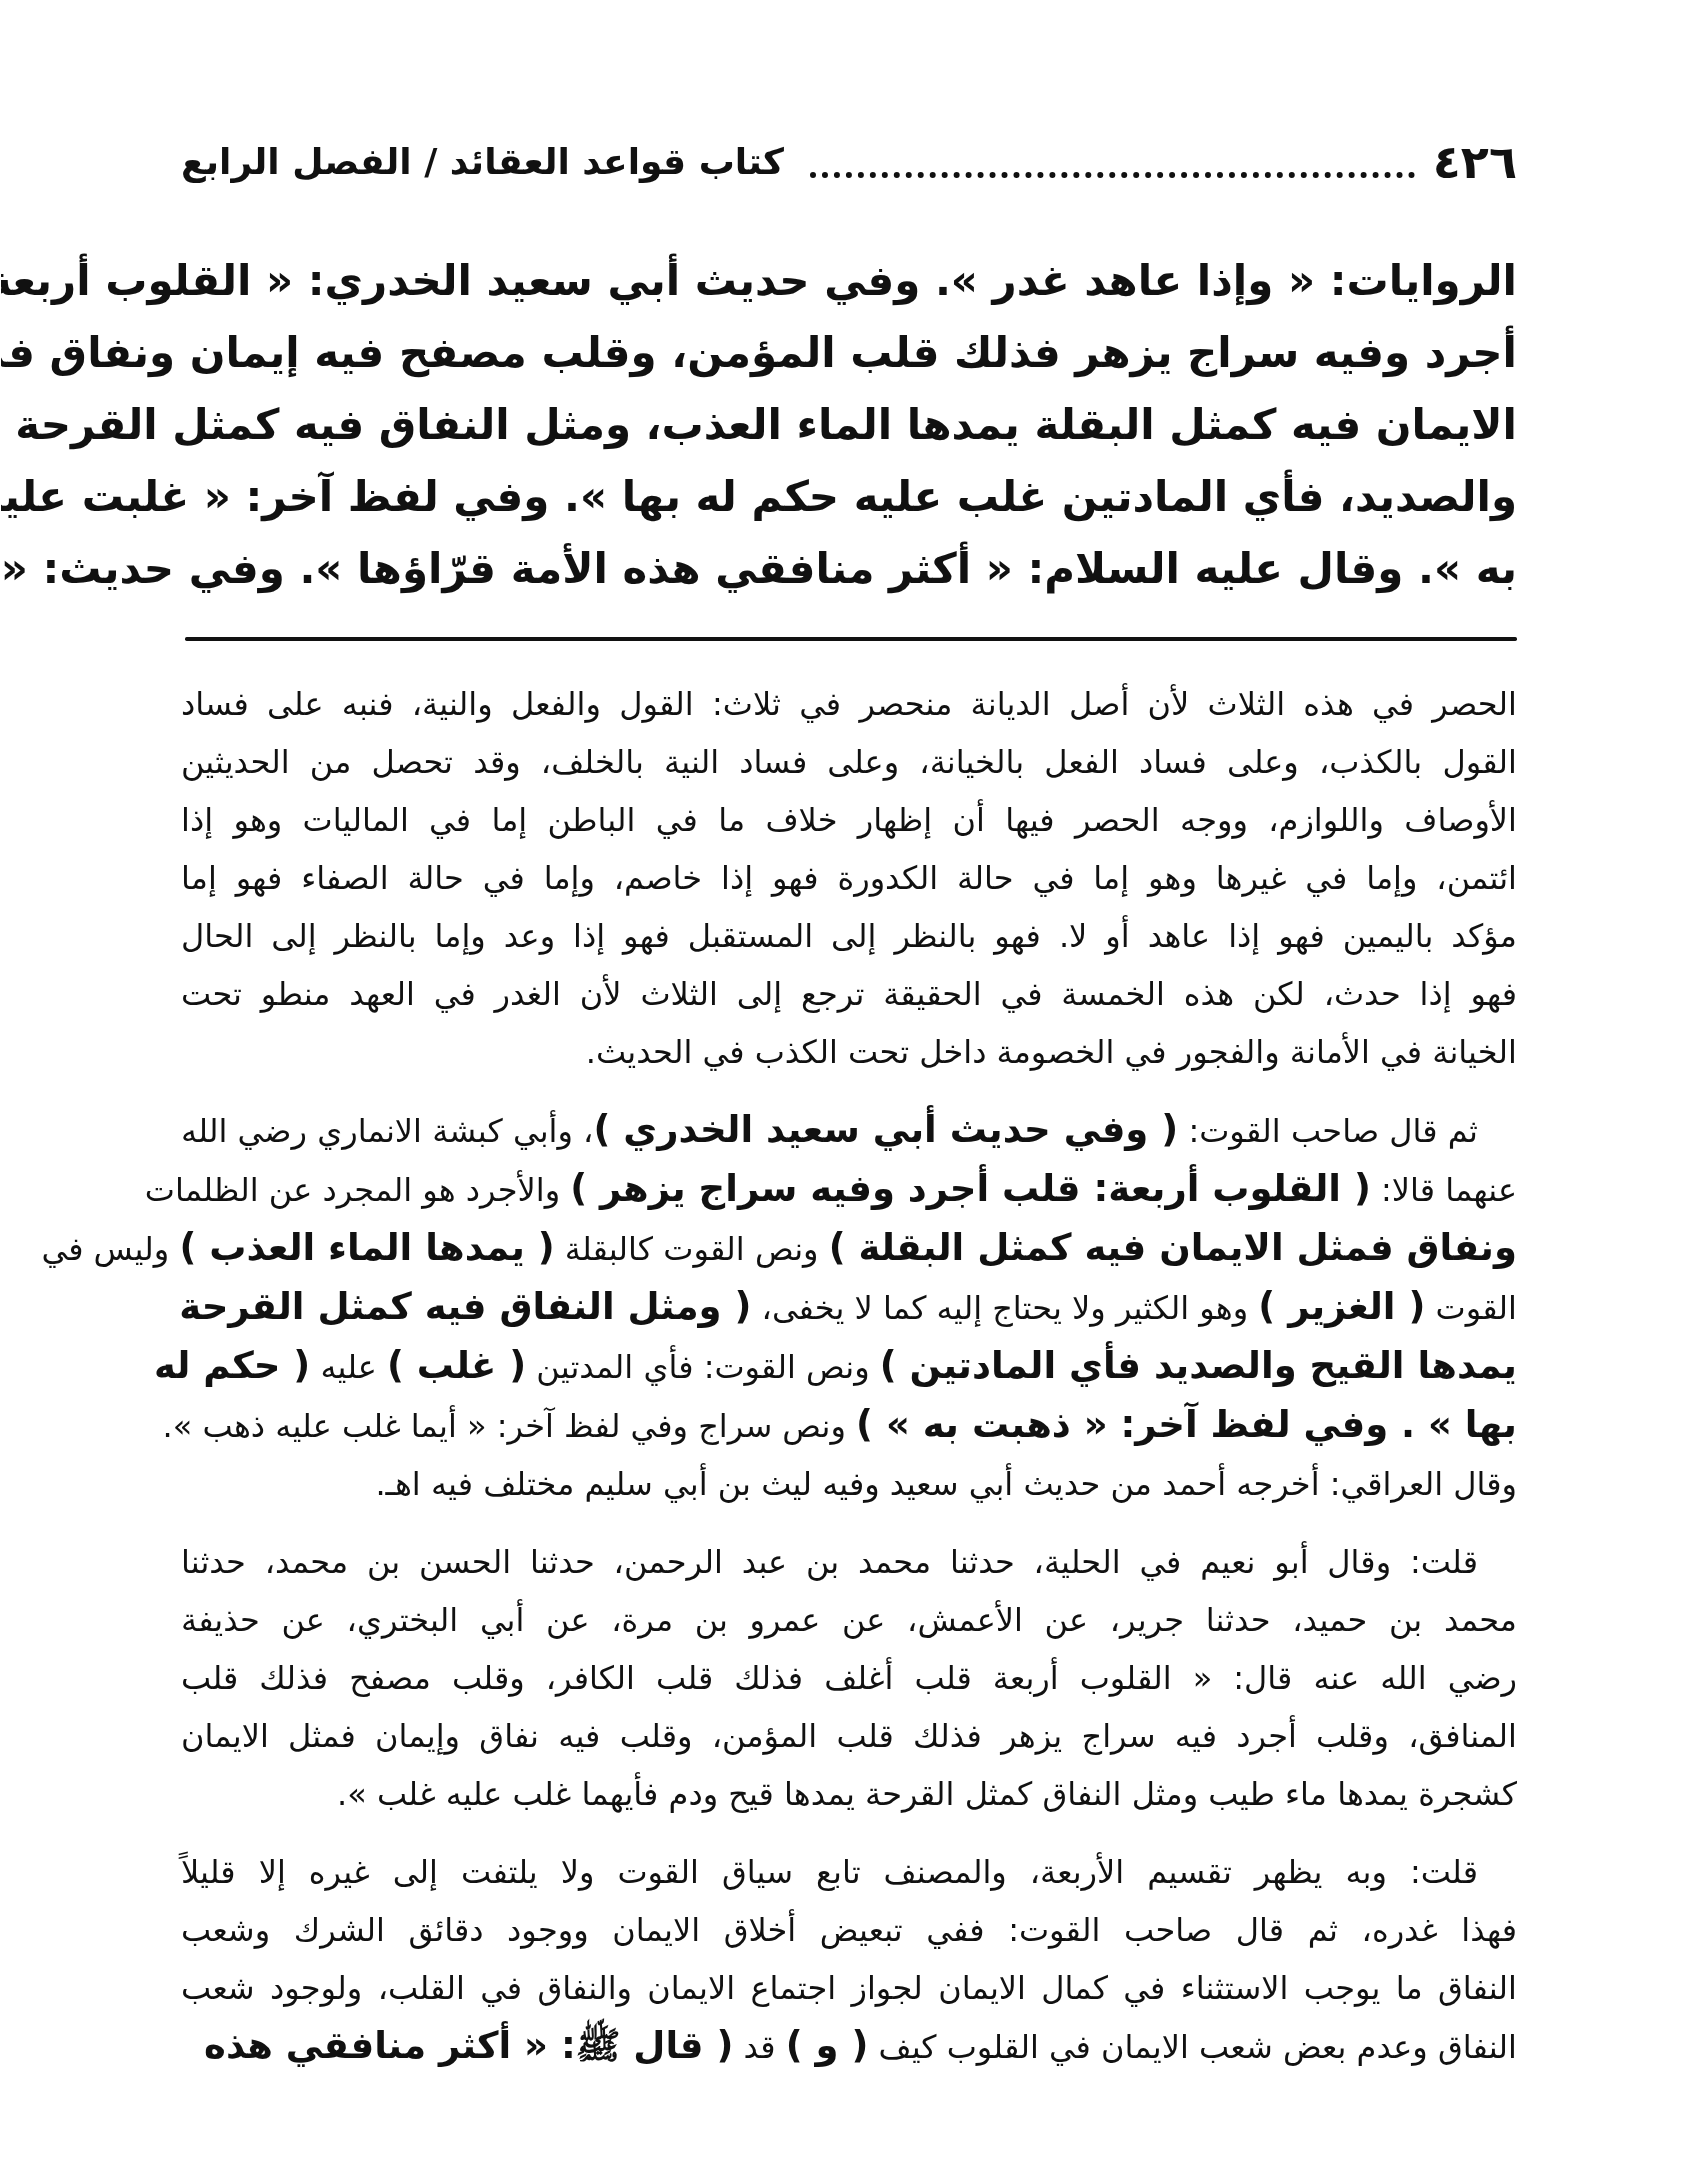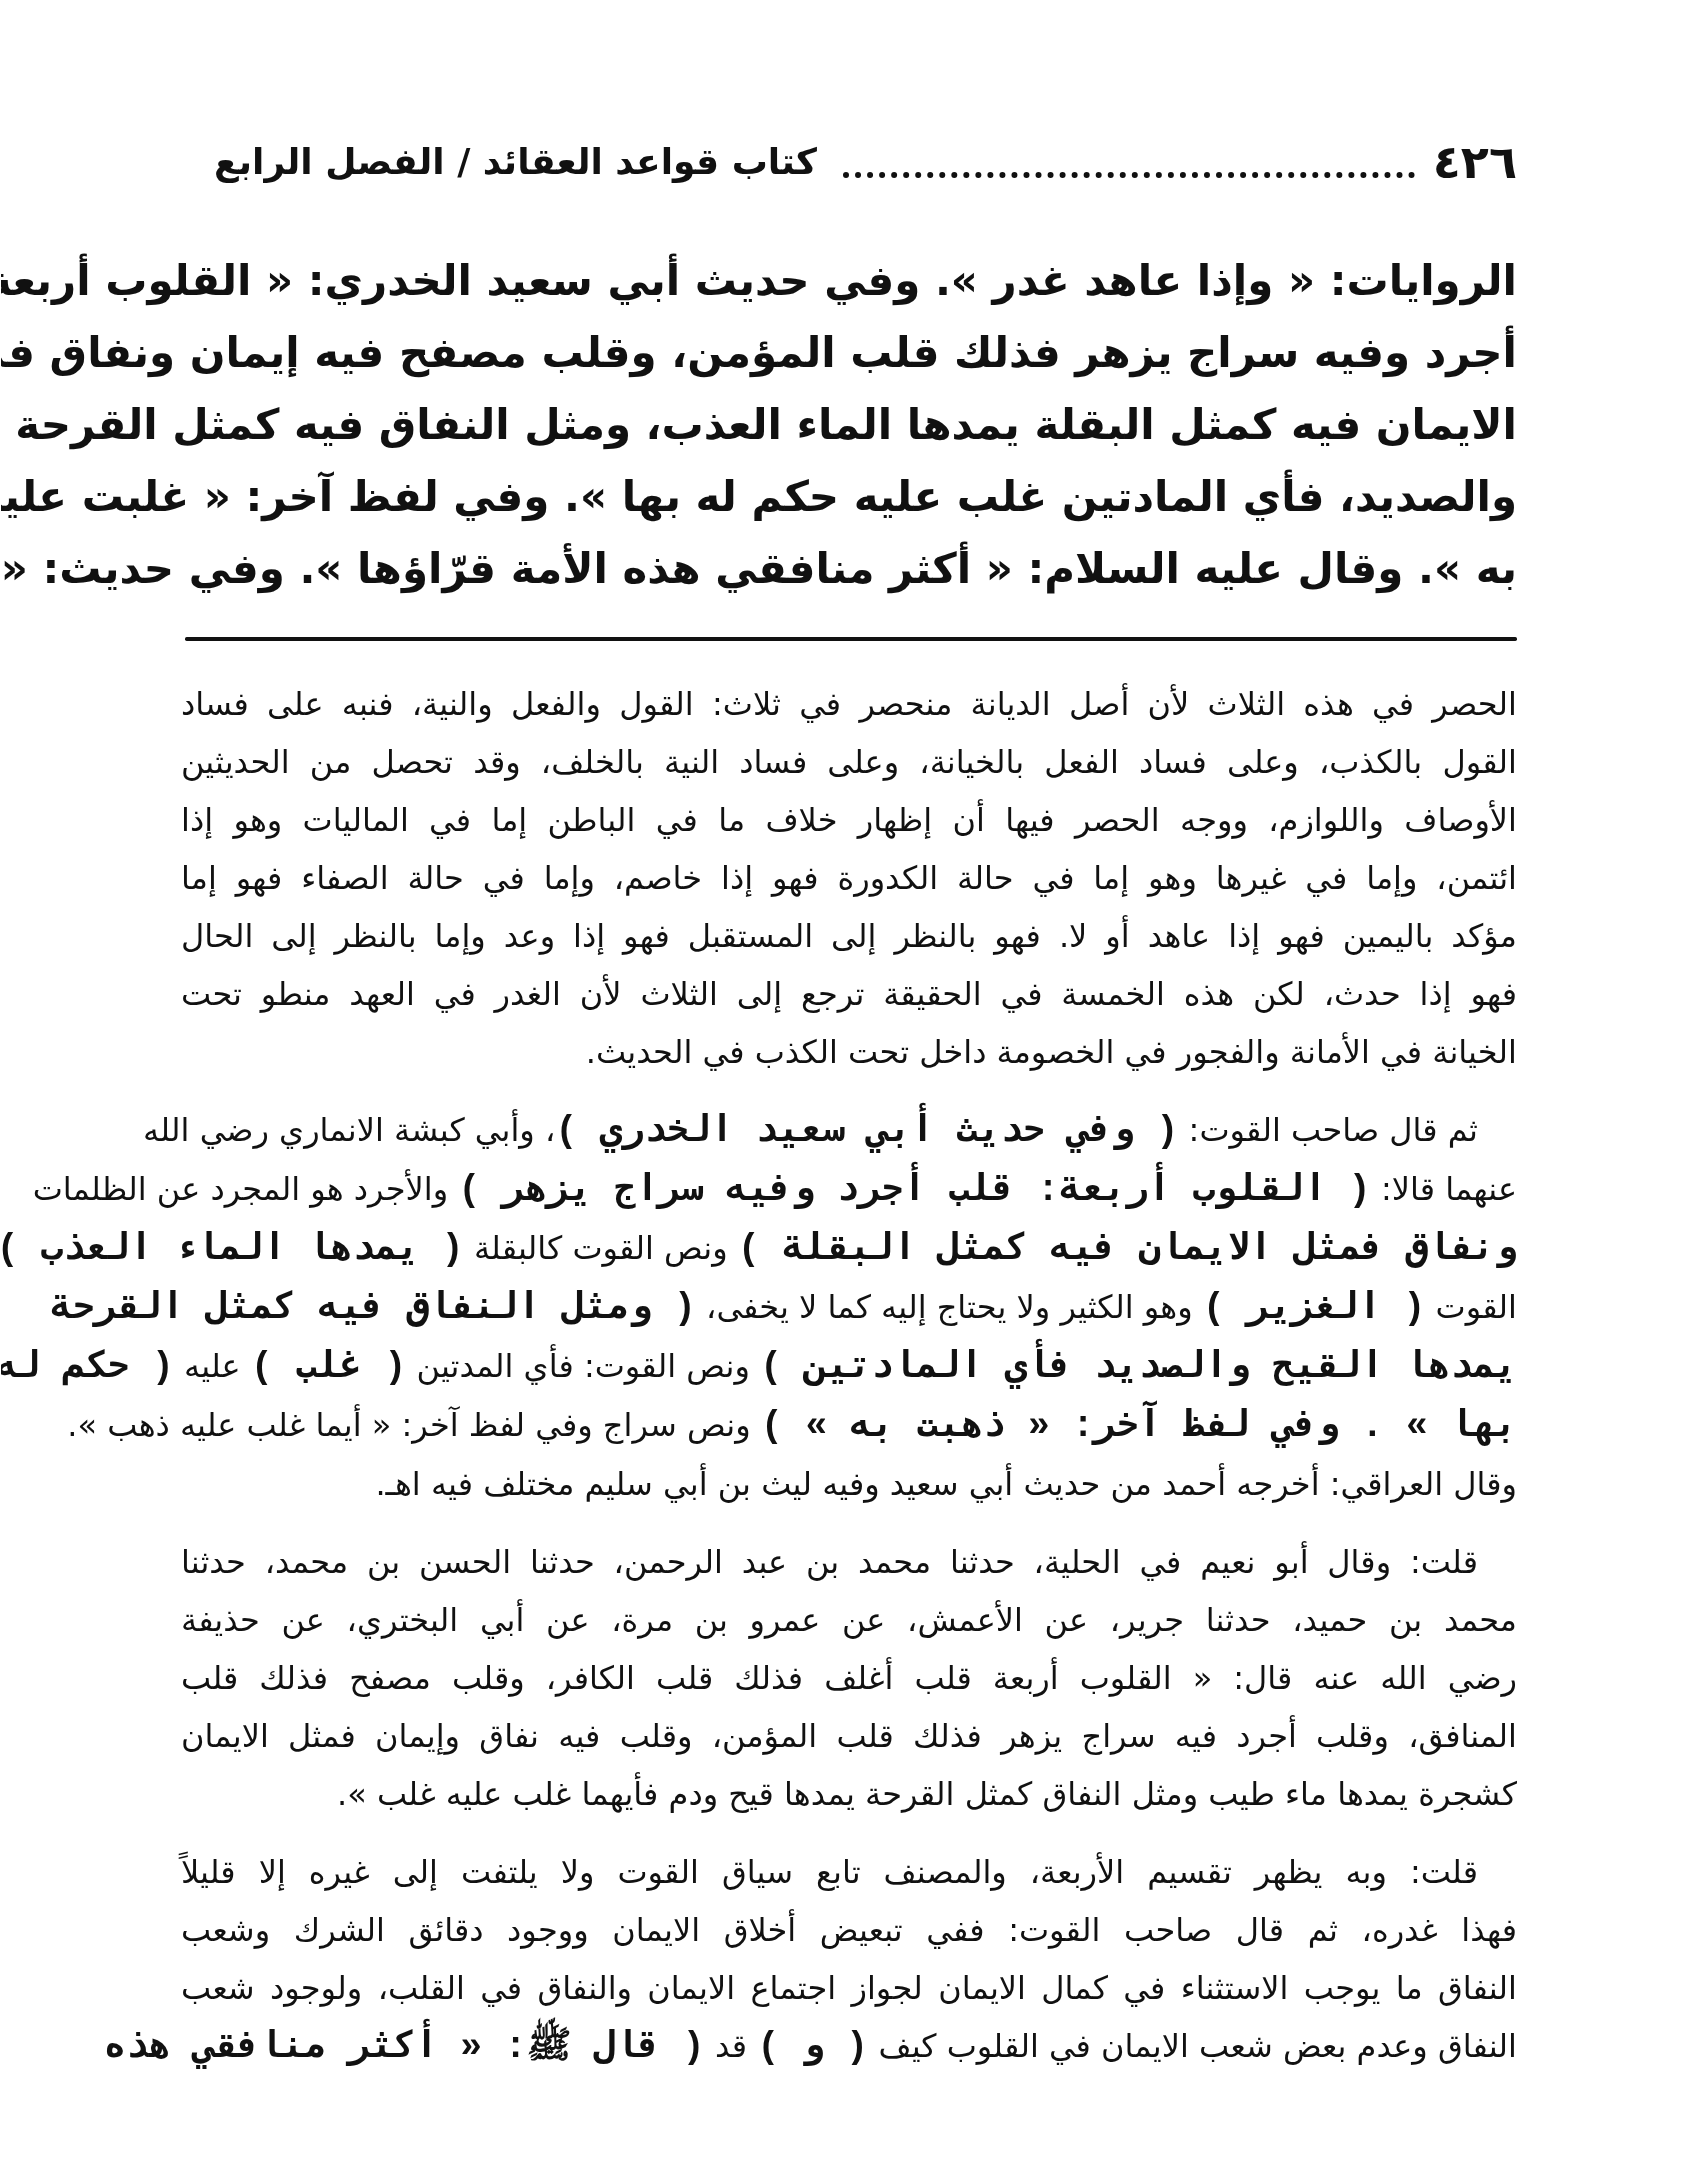--- a/index.html
+++ b/index.html
@@ -30,21 +30,20 @@
     height: 61px;
     display: flex;
     flex-direction: row;
     align-items: center;
     direction: rtl;
     font-weight: bold;
     font-size: 36px;
   }
   .running-header .title {
     white-space: nowrap;
-    margin-left: 33px;
   }
   .running-header .dots {
     flex: 1;
     margin: 0 17.5px 0 26px;
     border-bottom: 6.1px dotted #111;
     height: 13px;
     transform: translateY(7px);
   }
   .running-header .page-number {
     white-space: nowrap;
@@ -89,21 +88,20 @@
   }
   .para {
     margin: 0 0 20px 0;
   }
   .para .line.indent {
     padding-right: 39px;
   }
   .b {
     font-weight: bold;
     font-size: 37px;
-    font-family: Liberation Mono, monospace;
   }
 </style>
 </head>
 <body>
 
 <div class="page">
 
   <div class="running-header">
     <span class="page-number">٤٢٦</span>
     <span class="dots"></span>

